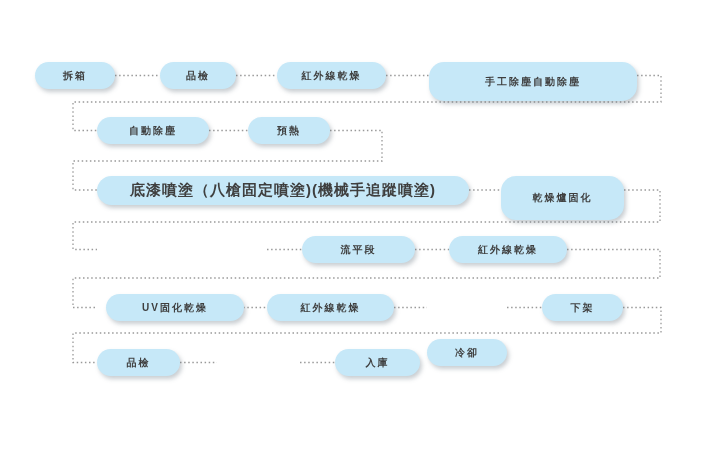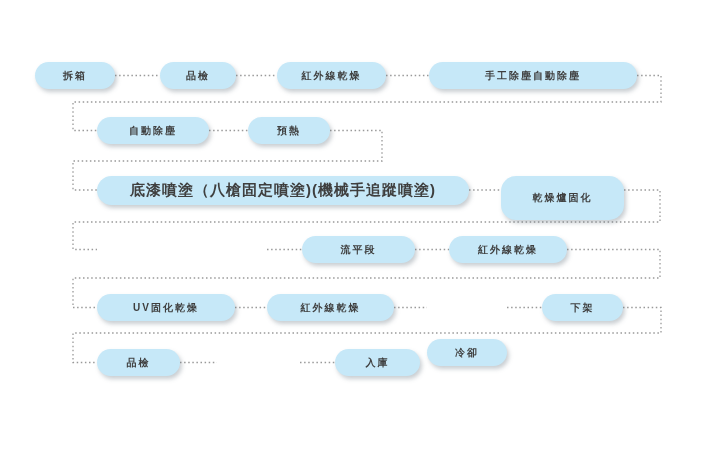--- a/index.html
+++ b/index.html
@@ -60,32 +60,32 @@
     <path d="M637 75.5 H661 V102 H73 V130.5 H97"></path>
     <path d="M330 130.5 H382 V161 H73 V190 H97"></path>
     <path d="M624 190 H660 V222 H73 V249.5 H97"></path>
     <path d="M567 249.5 H660 V278 H73 V307.5 H97"></path>
     <path d="M623 307.5 H661 V333 H73 V362.5 H97"></path>
   </svg>
 
   <div class="pill" style="left:35px;  top:62px;  width:80px;  height:27px;">拆箱</div>
   <div class="pill" style="left:160px; top:62px;  width:76px;  height:27px;">品檢</div>
   <div class="pill" style="left:277px; top:62px;  width:109px; height:27px;">紅外線乾燥</div>
-  <div class="pill" style="left:429px; top:62px;  width:208px; height:27px;">手工除塵自動除塵</div>
+  <div class="pill" style="left:429px; top:62px;  width:208px; height:39px;">手工除塵自動除塵</div>
 
   <div class="pill" style="left:97px;  top:117px; width:112px; height:27px;">自動除塵</div>
   <div class="pill" style="left:248px; top:117px; width:82px;  height:27px;">預熱</div>
 
   <div class="pill long" style="left:97px; top:176px; width:372px; height:29px;">底漆噴塗（八槍固定噴塗)(機械手追蹤噴塗)</div>
   <div class="pill" style="left:501px; top:176px; width:123px; height:44px;text-align:right;">乾燥爐固化</div>
 
   <div class="pill" style="left:302px; top:236px; width:113px; height:27px;">流平段</div>
   <div class="pill" style="left:449px; top:236px; width:118px; height:27px;">紅外線乾燥</div>
 
-  <div class="pill" style="left:97px;  top:294px; width:138px; height:27px;">UV固化乾燥</div>
+  <div class="pill" style="left:106px;  top:294px; width:138px; height:27px;">UV固化乾燥</div>
   <div class="pill" style="left:267px; top:294px; width:127px; height:27px;">紅外線乾燥</div>
   <div class="pill" style="left:427px; top:294px; width:80px;  height:27px;margin-top:45px;">冷卻</div>
   <div class="pill" style="left:542px; top:294px; width:81px;  height:27px;">下架</div>
 
   <div class="pill" style="left:97px;  top:349px; width:83px;  height:27px;">品檢</div>
   <div class="pill" style="left:335px; top:349px; width:85px;  height:27px;">入庫</div>
 
 </div>
 
 </body></html>

